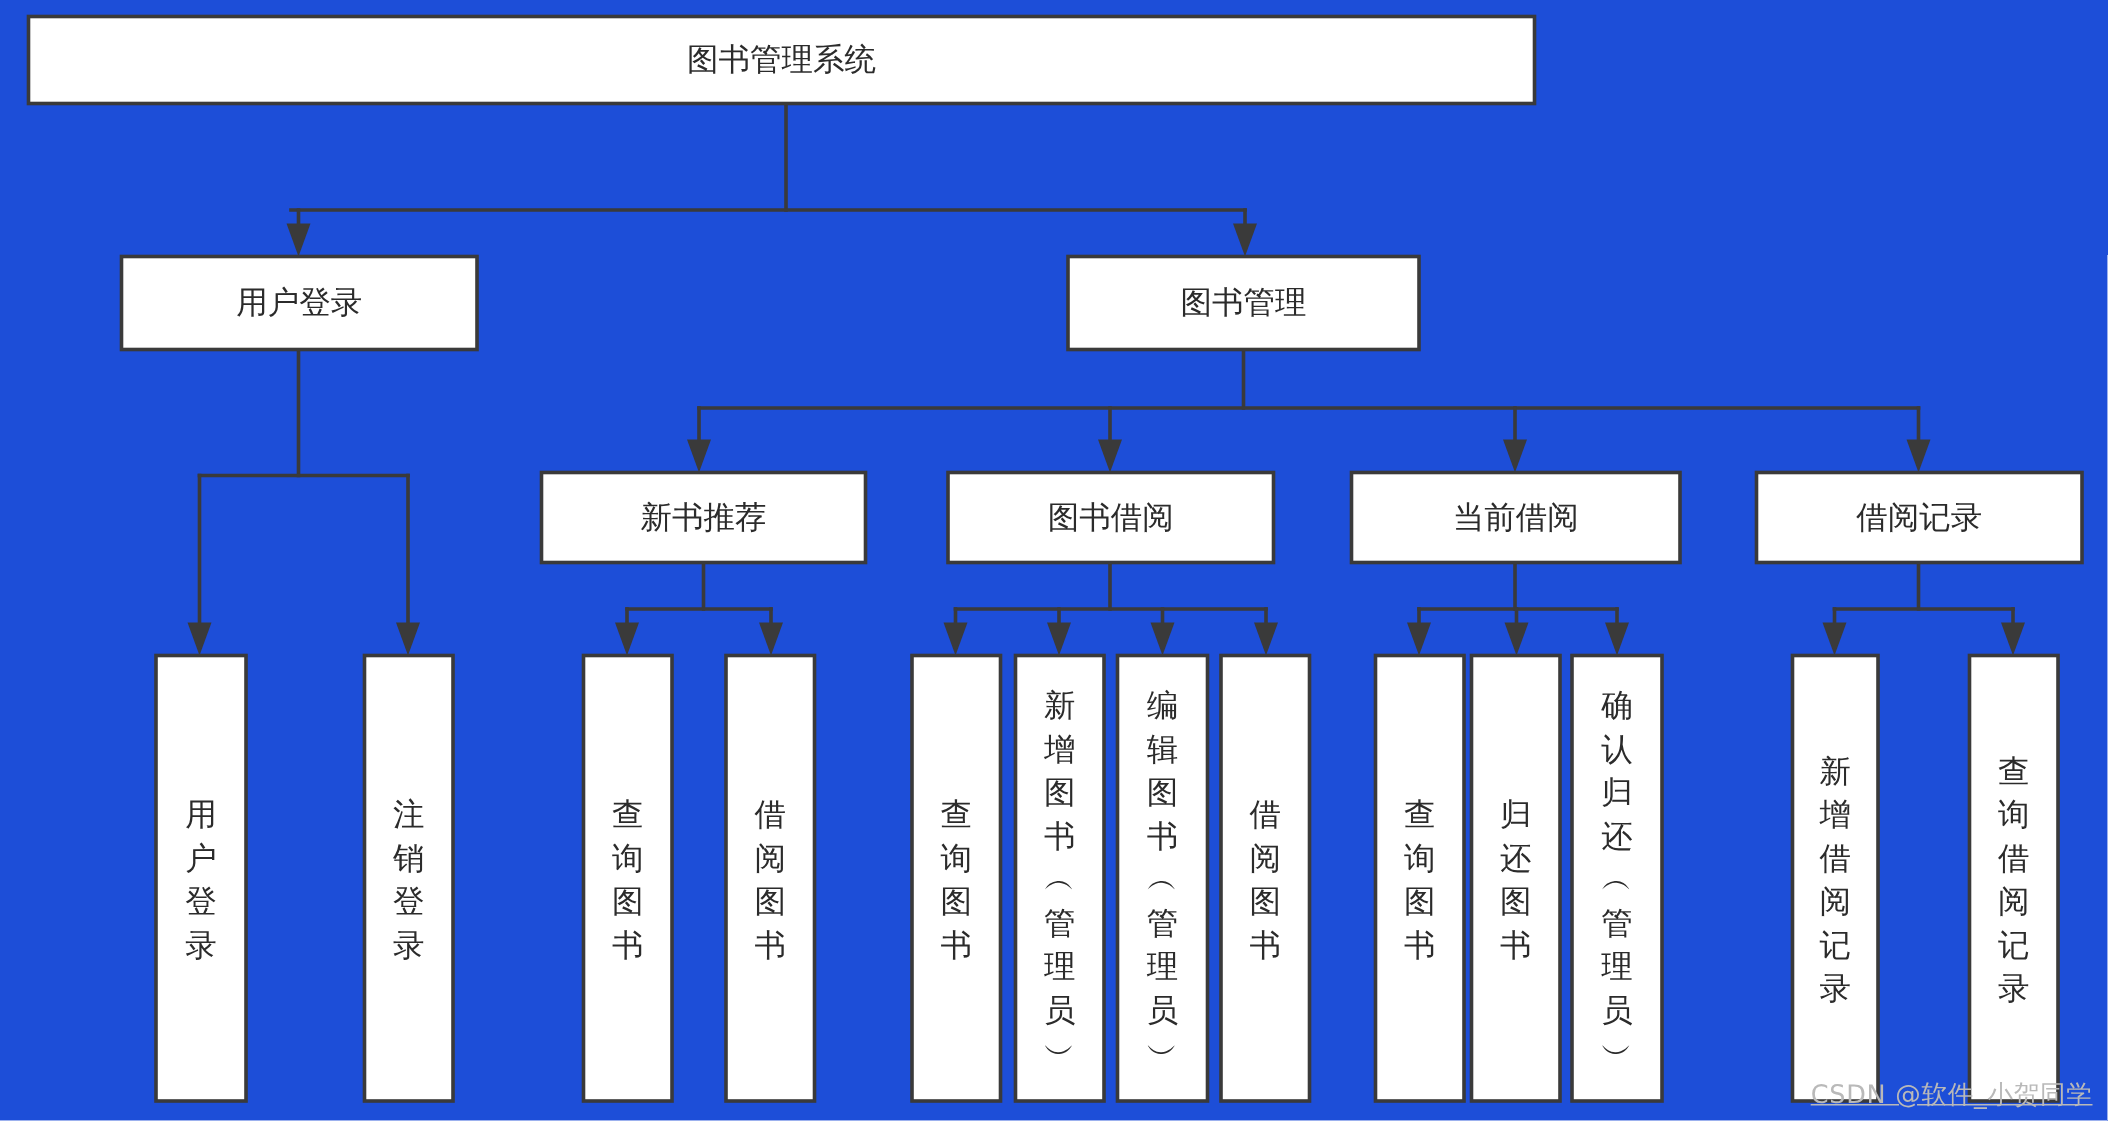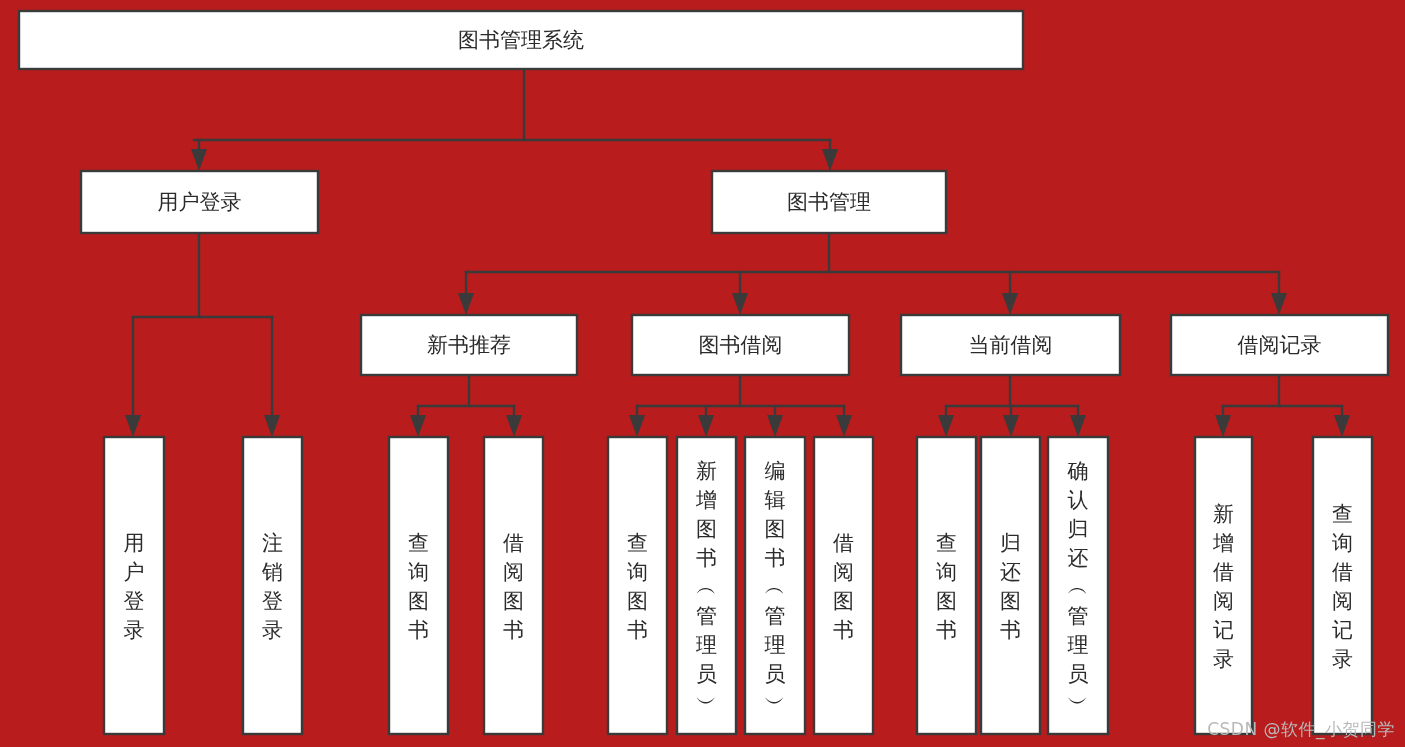--- a/index.html
+++ b/index.html
@@ -8,21 +8,21 @@
     padding: 0;
     background: #ffffff;
   }
   body {
     font-family: "DejaVu Sans", "Liberation Sans", sans-serif;
   }
   #diagram-root {
     position: relative;
     width: 1405px;
     height: 747px;
-    background: #b91c1c;
+    background: #1d4ed8;
     overflow: hidden;
   }
   svg.canvas {
     position: absolute;
     left: 0;
     top: 0;
     width: 1405px;
     height: 747px;
     display: block;
   }
@@ -57,20 +57,21 @@
   .watermark {
     position: absolute;
     right: 10px;
     bottom: 6px;
     font-family: "DejaVu Sans", "Liberation Sans", sans-serif;
     font-size: 17px;
     color: #b9b9b9;
     letter-spacing: 0.5px;
     white-space: nowrap;
     user-select: none;
+    text-decoration: underline;
   }
 </style>
 </head>
 <body>
 
 <div id="diagram-root">
   <svg class="canvas" viewBox="0 0 1405 747" xmlns="http://www.w3.org/2000/svg">
     <g id="layer-connectors">
         <g>
           <line x1="524" y1="69" x2="524" y2="140" class="connector"></line>

